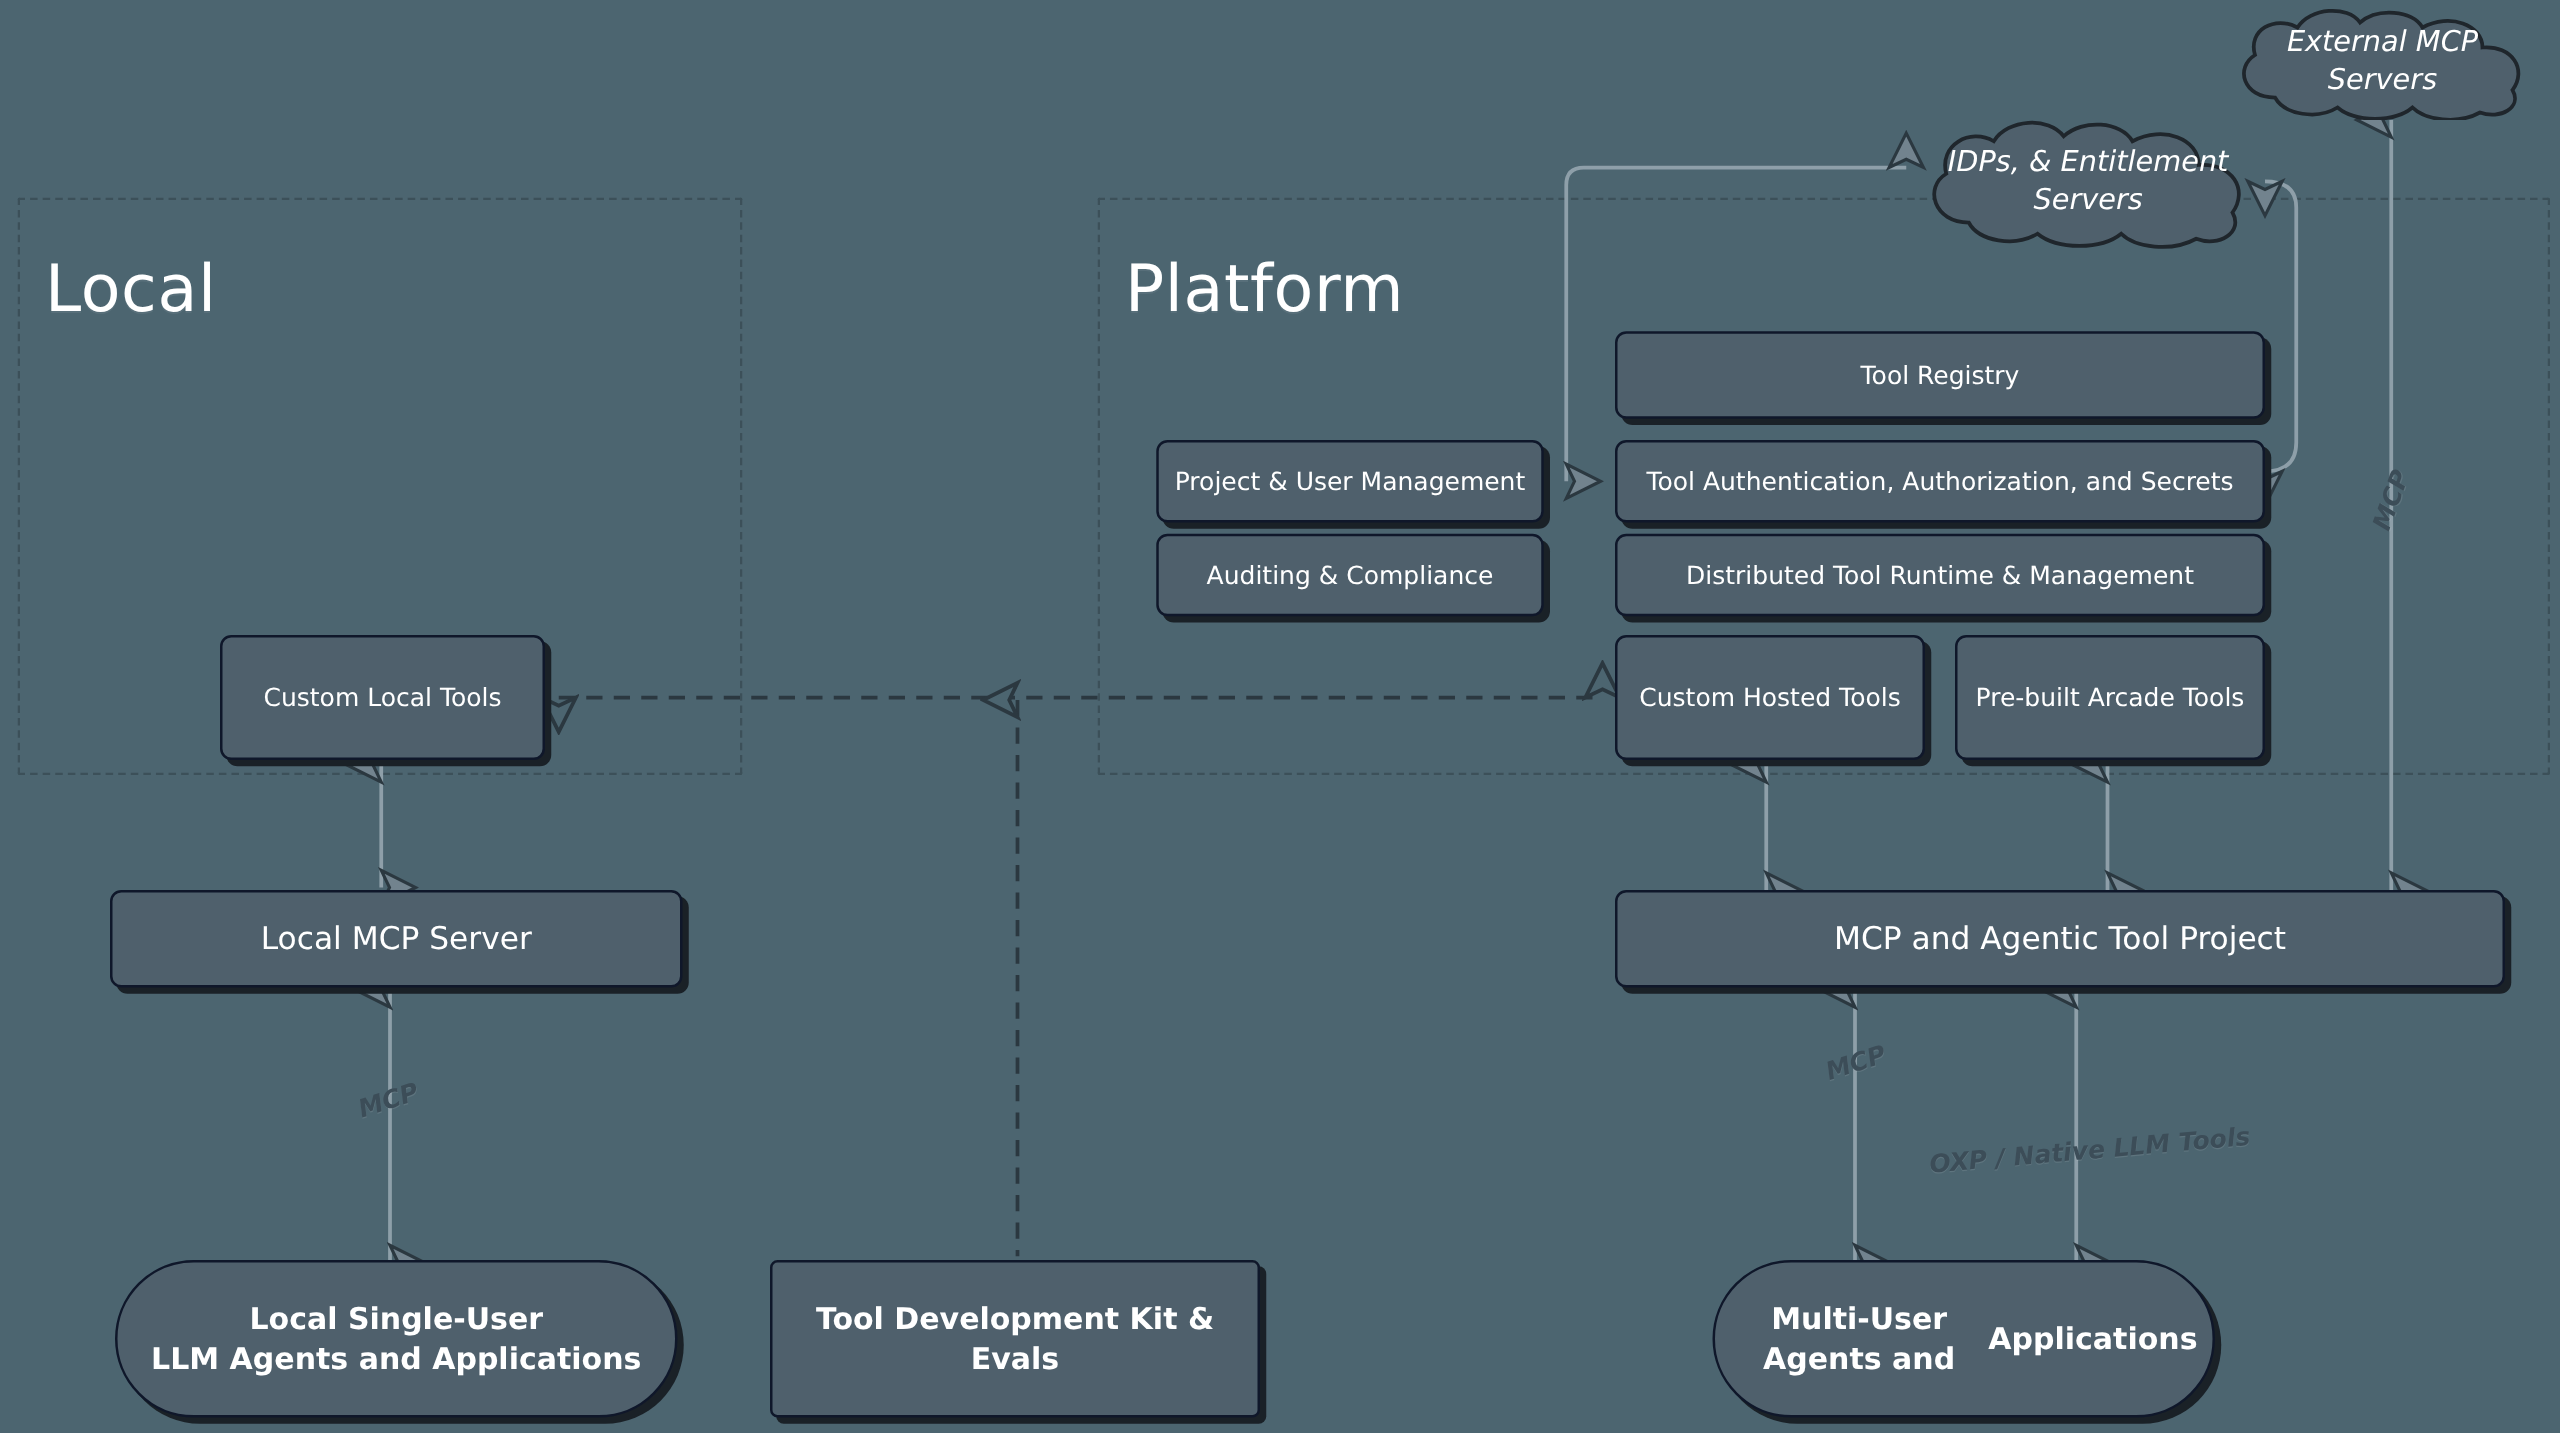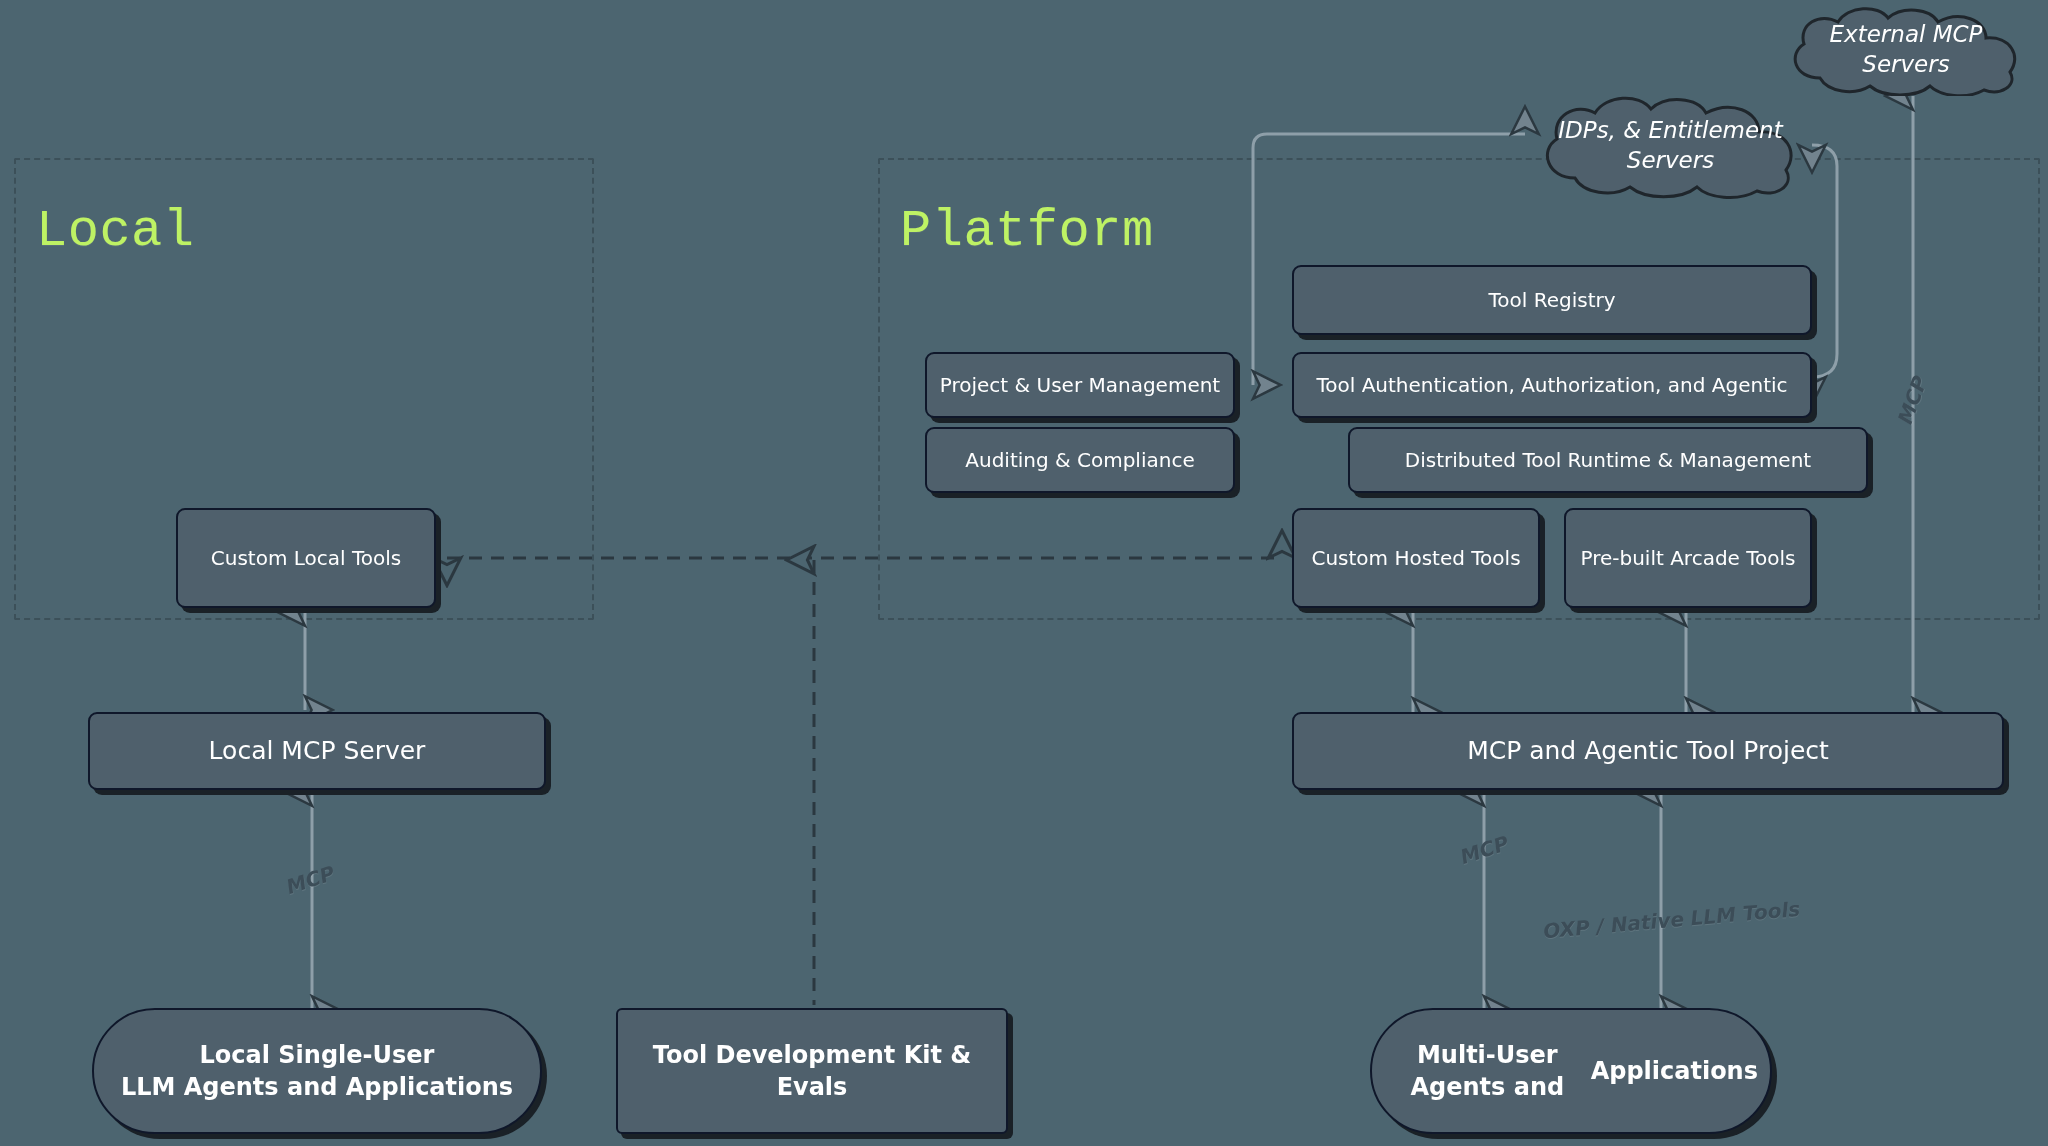--- a/index.html
+++ b/index.html
@@ -15,25 +15,24 @@
   .group{
     position:absolute;
     border:2px dashed #3c5059;
     border-radius:2px;
     box-sizing:border-box;
   }
   .group-label{
     position:absolute;
     font-size:52px;
     font-weight:400;
-    color:#bef264;
+    color:#ffffff;
     letter-spacing:0.5px;
     text-shadow:0 1px 0 rgba(255,255,255,.07);
     white-space:nowrap;
-    font-family:Liberation Mono, monospace;
   }
 
   
   .node{
     position:absolute;
     box-sizing:border-box;
     background:#4f606c;
     border:2px solid #0f172a;
     border-radius:9px;
     box-shadow:5px 5px 0 0 #1a2127;
@@ -157,22 +156,22 @@
   </div>
 
   <div class="node" style="left:176px;top:508px;width:260px;height:100px;">Custom Local Tools</div>
 
   <div class="node big" style="left:88px;top:712px;width:458px;height:78px;">Local MCP Server</div>
 
   <div class="node" style="left:925px;top:352px;width:310px;height:66px;">Project &amp; User Management</div>
   <div class="node" style="left:925px;top:427px;width:310px;height:66px;">Auditing &amp; Compliance</div>
 
   <div class="node" style="left:1292px;top:265px;width:520px;height:70px;">Tool Registry</div>
-  <div class="node" style="left:1292px;top:352px;width:520px;height:66px;">Tool Authentication, Authorization, and Agentic</div>
-  <div class="node" style="left:1348px;top:427px;width:520px;height:66px;">Distributed Tool Runtime &amp; Management</div>
+  <div class="node" style="left:1292px;top:352px;width:520px;height:66px;">Tool Authentication, Authorization, and Secrets</div>
+  <div class="node" style="left:1292px;top:427px;width:520px;height:66px;">Distributed Tool Runtime &amp; Management</div>
 
   <div class="node" style="left:1292px;top:508px;width:248px;height:100px;">Custom Hosted Tools</div>
   <div class="node" style="left:1564px;top:508px;width:248px;height:100px;">Pre-built Arcade Tools</div>
 
   <div class="node big" style="left:1292px;top:712px;width:712px;height:78px;">MCP and Agentic Tool Project</div>
 
   <div class="node pill" style="left:92px;top:1008px;width:450px;height:126px;flex-direction:column;">
     <div>Local Single-User</div>
     <div>LLM Agents and Applications</div>
   </div>

